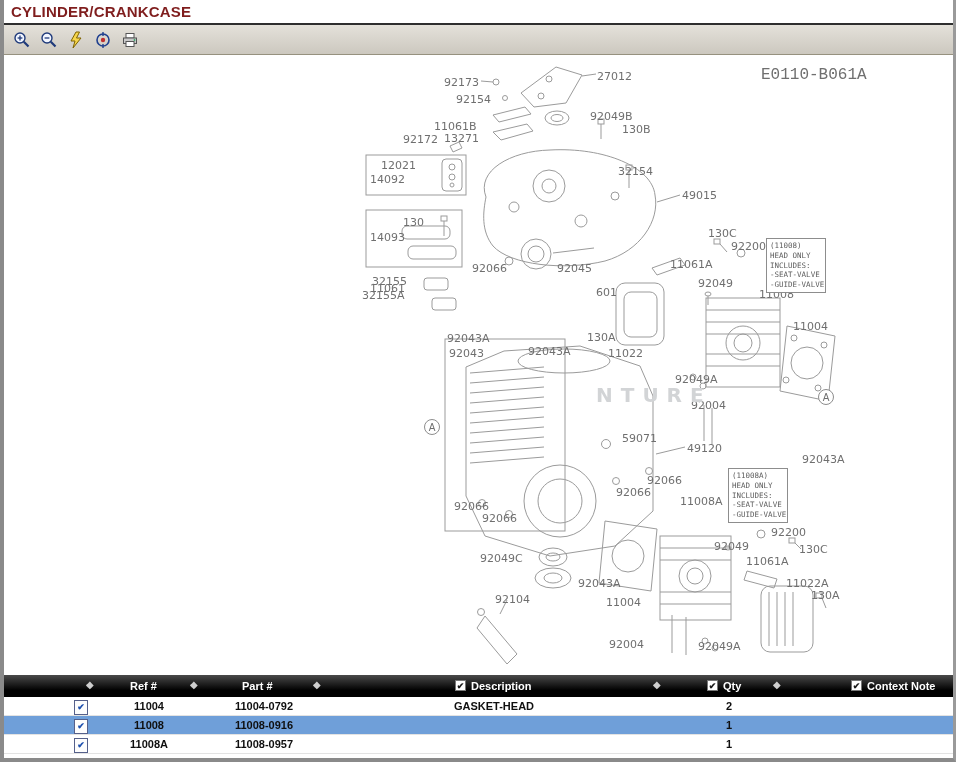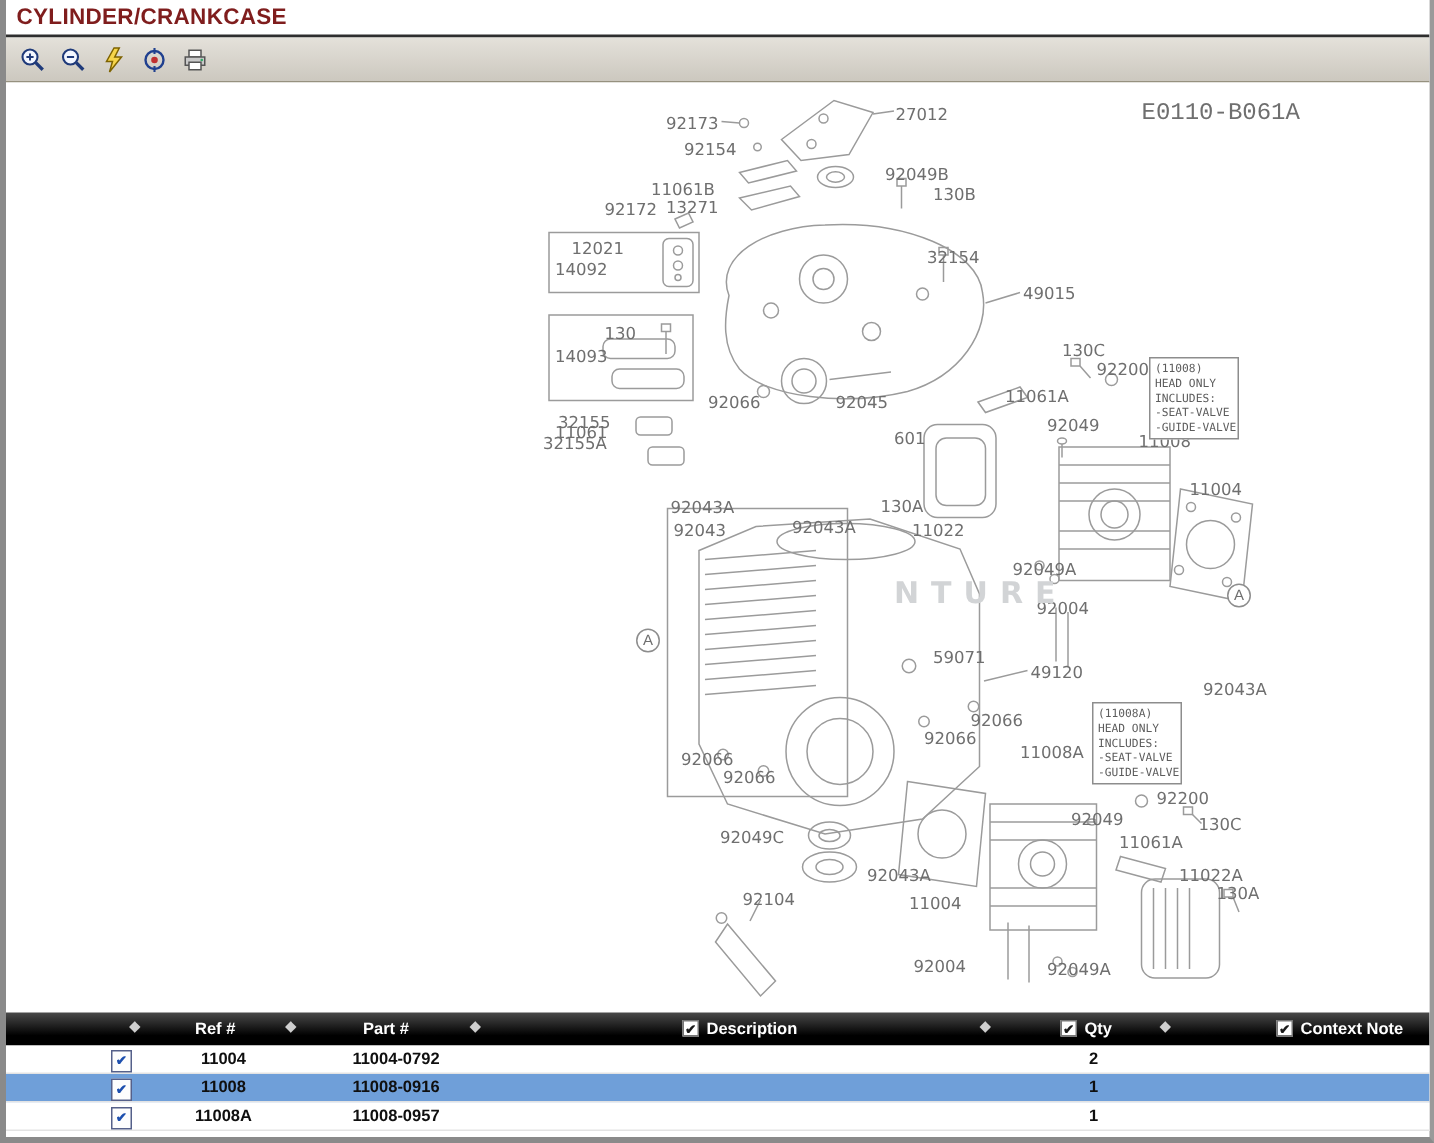--- a/index.html
+++ b/index.html
@@ -324,20 +324,21 @@
     <button class="diamond" style="left:769px">◆</button>
     <span class="hcheck" style="left:847px">✔</span>
     <span class="hlabel" style="left:863px">Context Note</span>
   </div>
 
   <div class="tbody">
       <div class="trow">
         <span class="cicon">✔</span>
         <span class="c-ref">11004</span>
         <span class="c-part">11004-0792</span>
+        <span class="c-desc">GASKET-HEAD</span>
         <span class="c-qty">2</span>
       </div>
       <div class="trow" style="background: rgb(111, 159, 217);">
         <span class="cicon">✔</span>
         <span class="c-ref">11008</span>
         <span class="c-part">11008-0916</span>
         <span class="c-qty">1</span>
       </div>
       <div class="trow">
         <span class="cicon">✔</span>

